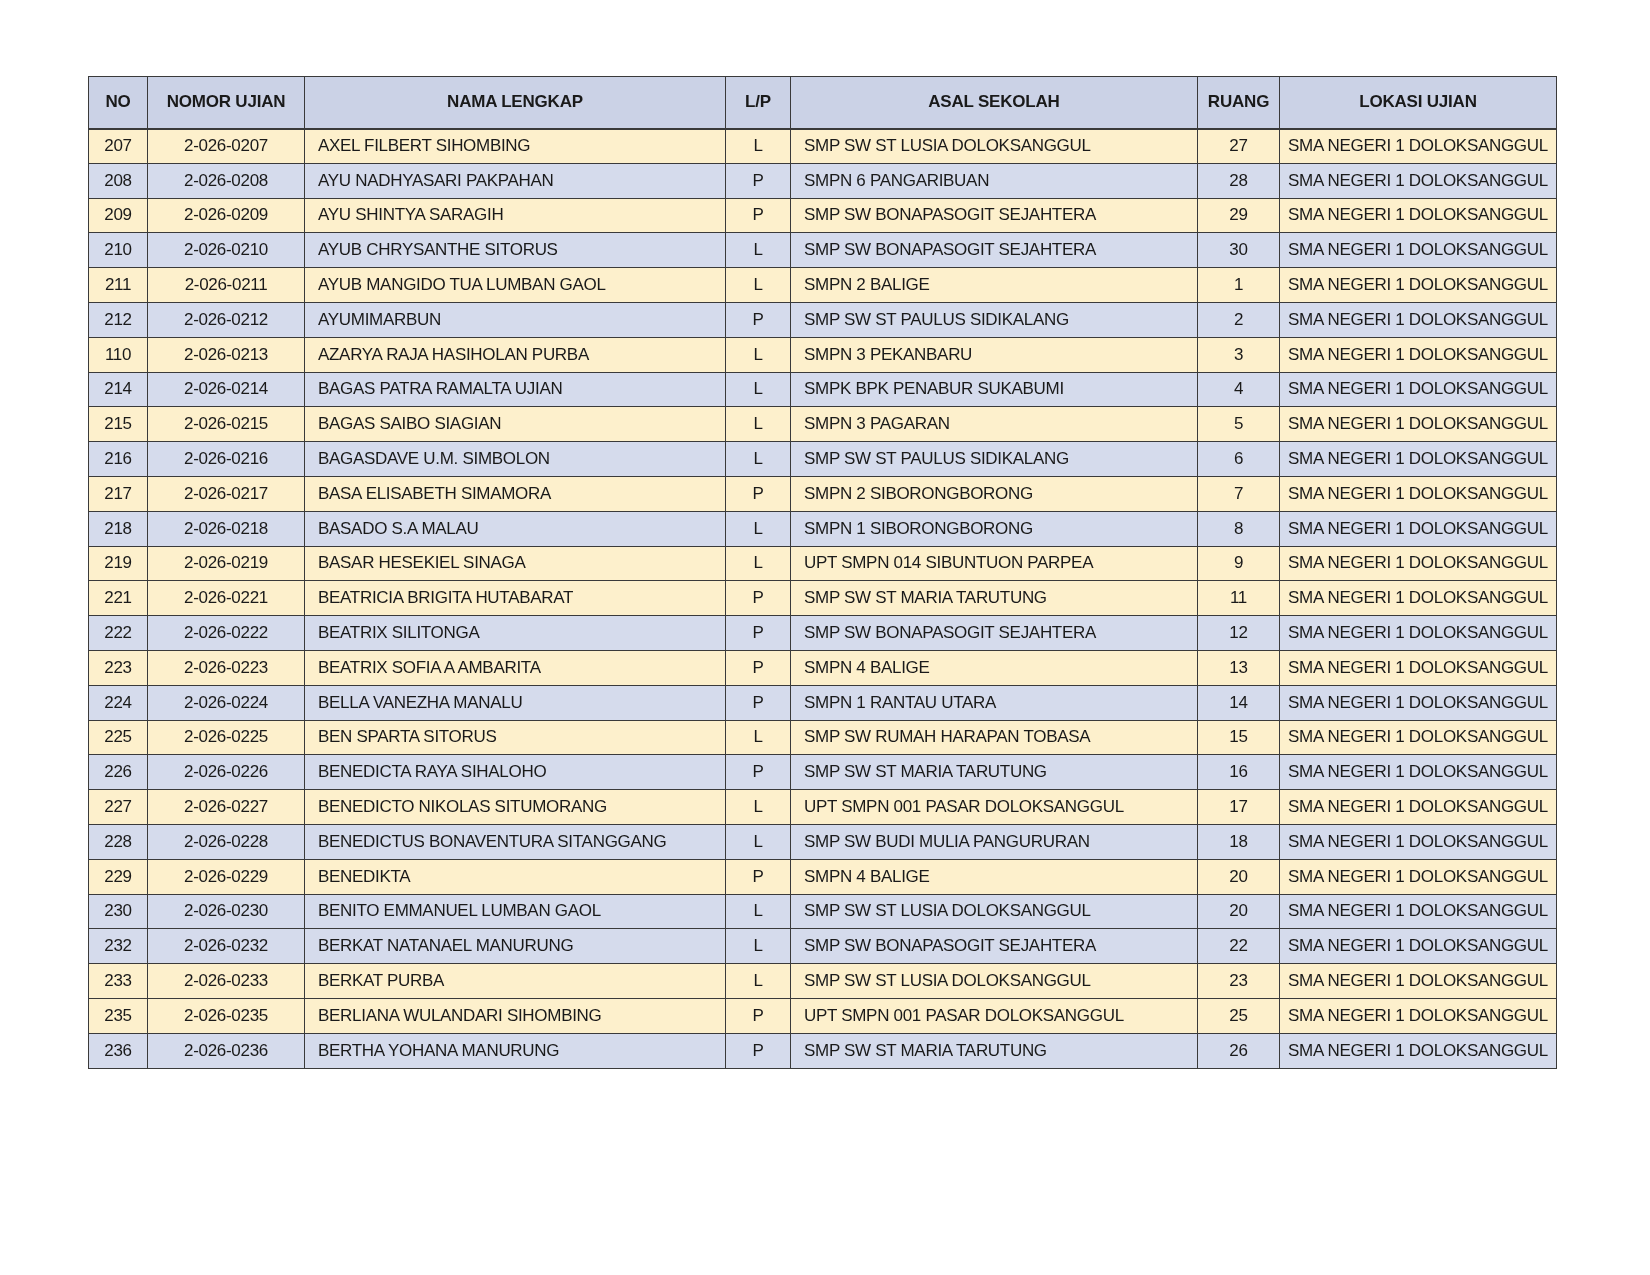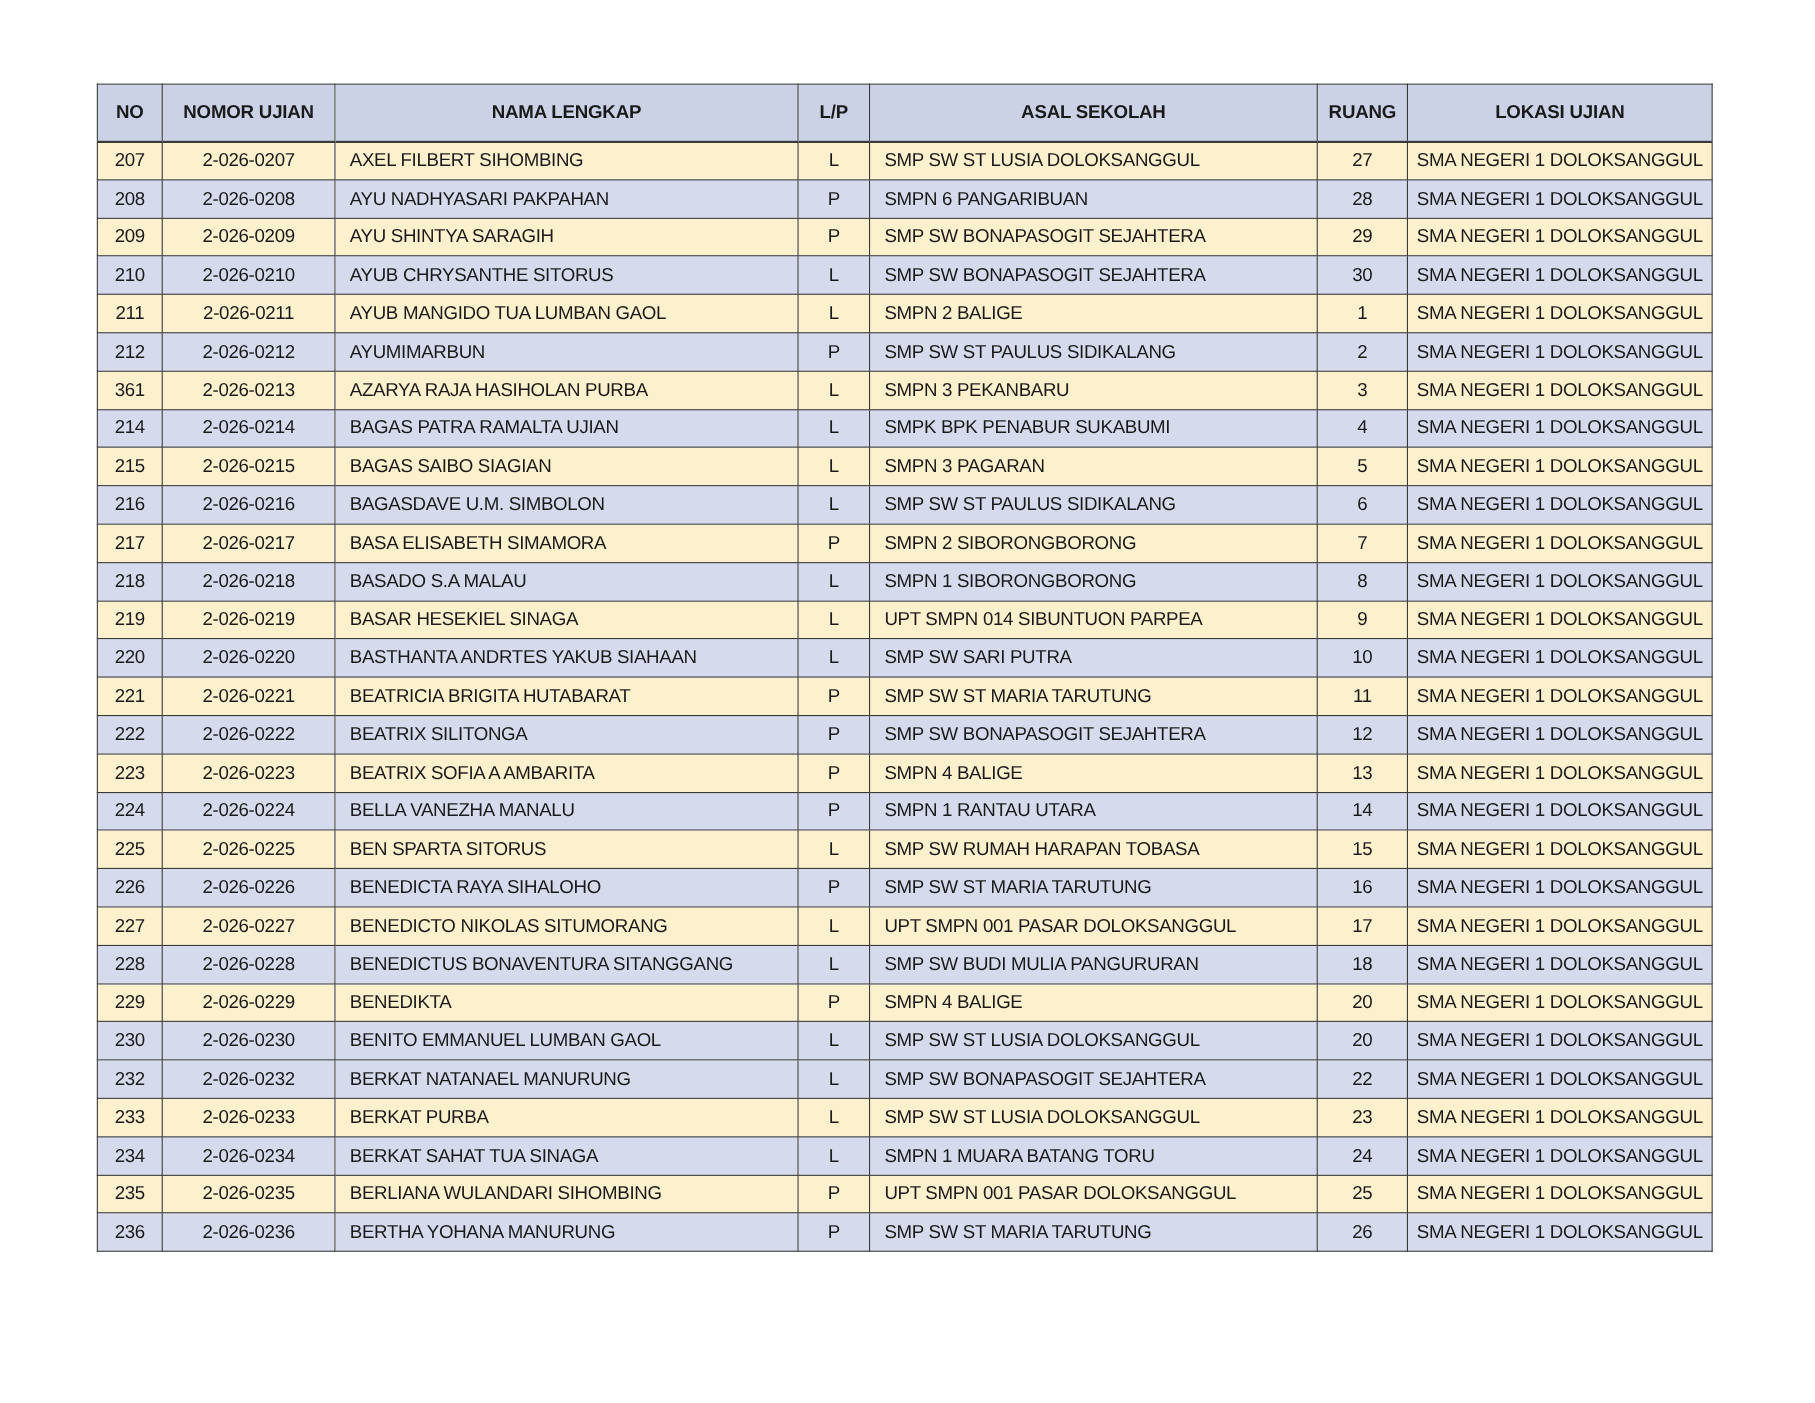--- a/index.html
+++ b/index.html
@@ -149,21 +149,21 @@
       <td>212</td>
       <td>2-026-0212</td>
       <td>AYUMIMARBUN</td>
       <td>P</td>
       <td>SMP SW ST PAULUS SIDIKALANG</td>
       <td>2</td>
       <td>SMA NEGERI 1 DOLOKSANGGUL</td>
     </tr>
 
     <tr class="row-cream">
-      <td>361</td>
+      <td>110</td>
       <td>2-026-0213</td>
       <td>AZARYA RAJA HASIHOLAN PURBA</td>
       <td>L</td>
       <td>SMPN 3 PEKANBARU</td>
       <td>3</td>
       <td>SMA NEGERI 1 DOLOKSANGGUL</td>
     </tr>
 
     <tr class="row-blue">
       <td>214</td>
@@ -218,29 +218,20 @@
     <tr class="row-cream">
       <td>219</td>
       <td>2-026-0219</td>
       <td>BASAR HESEKIEL SINAGA</td>
       <td>L</td>
       <td>UPT SMPN 014 SIBUNTUON PARPEA</td>
       <td>9</td>
       <td>SMA NEGERI 1 DOLOKSANGGUL</td>
     </tr>
 
-    <tr class="row-blue">
-      <td>220</td>
-      <td>2-026-0220</td>
-      <td>BASTHANTA ANDRTES YAKUB SIAHAAN</td>
-      <td>L</td>
-      <td>SMP SW SARI PUTRA</td>
-      <td>10</td>
-      <td>SMA NEGERI 1 DOLOKSANGGUL</td>
-    </tr>
 
     <tr class="row-cream">
       <td>221</td>
       <td>2-026-0221</td>
       <td>BEATRICIA BRIGITA HUTABARAT</td>
       <td>P</td>
       <td>SMP SW ST MARIA TARUTUNG</td>
       <td>11</td>
       <td>SMA NEGERI 1 DOLOKSANGGUL</td>
     </tr>
@@ -349,29 +340,20 @@
     <tr class="row-cream">
       <td>233</td>
       <td>2-026-0233</td>
       <td>BERKAT PURBA</td>
       <td>L</td>
       <td>SMP SW ST LUSIA DOLOKSANGGUL</td>
       <td>23</td>
       <td>SMA NEGERI 1 DOLOKSANGGUL</td>
     </tr>
 
-    <tr class="row-blue">
-      <td>234</td>
-      <td>2-026-0234</td>
-      <td>BERKAT SAHAT TUA SINAGA</td>
-      <td>L</td>
-      <td>SMPN 1 MUARA BATANG TORU</td>
-      <td>24</td>
-      <td>SMA NEGERI 1 DOLOKSANGGUL</td>
-    </tr>
 
     <tr class="row-cream">
       <td>235</td>
       <td>2-026-0235</td>
       <td>BERLIANA WULANDARI SIHOMBING</td>
       <td>P</td>
       <td>UPT SMPN 001 PASAR DOLOKSANGGUL</td>
       <td>25</td>
       <td>SMA NEGERI 1 DOLOKSANGGUL</td>
     </tr>

